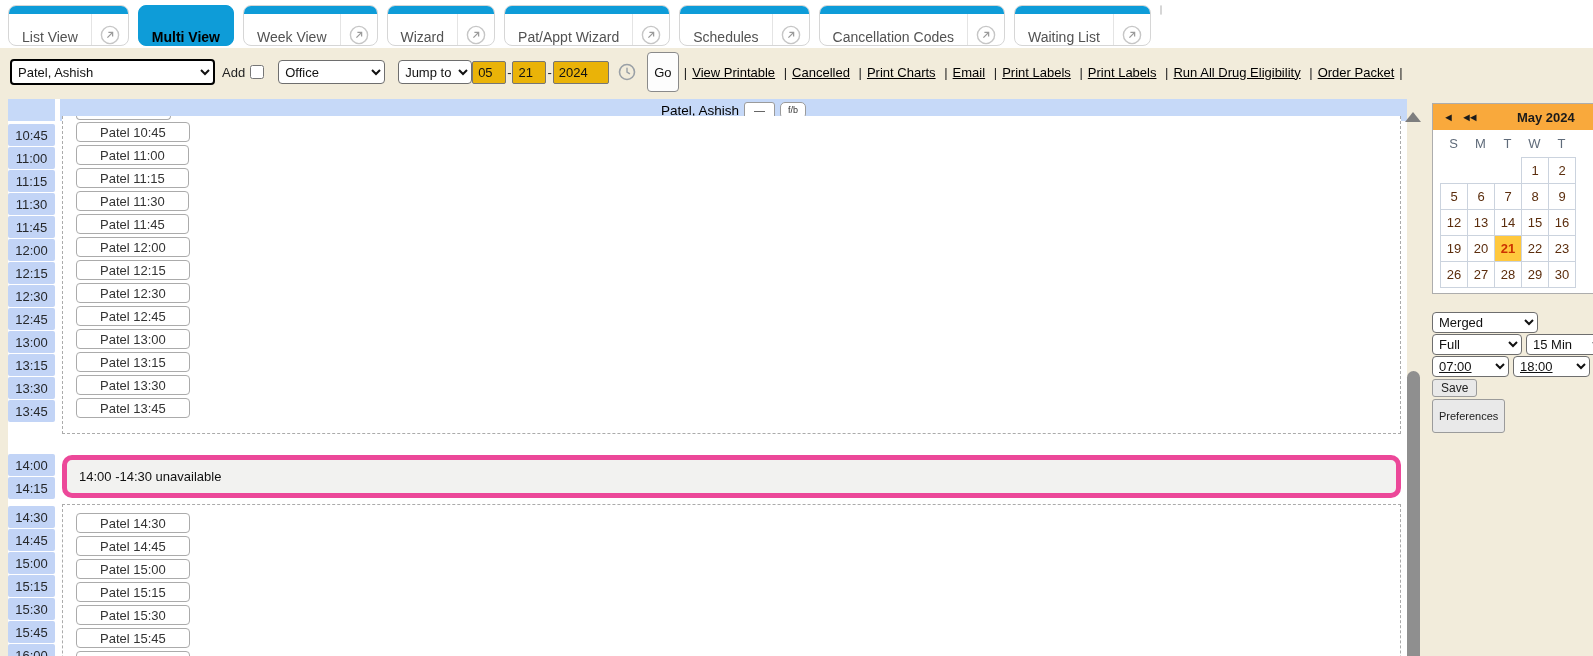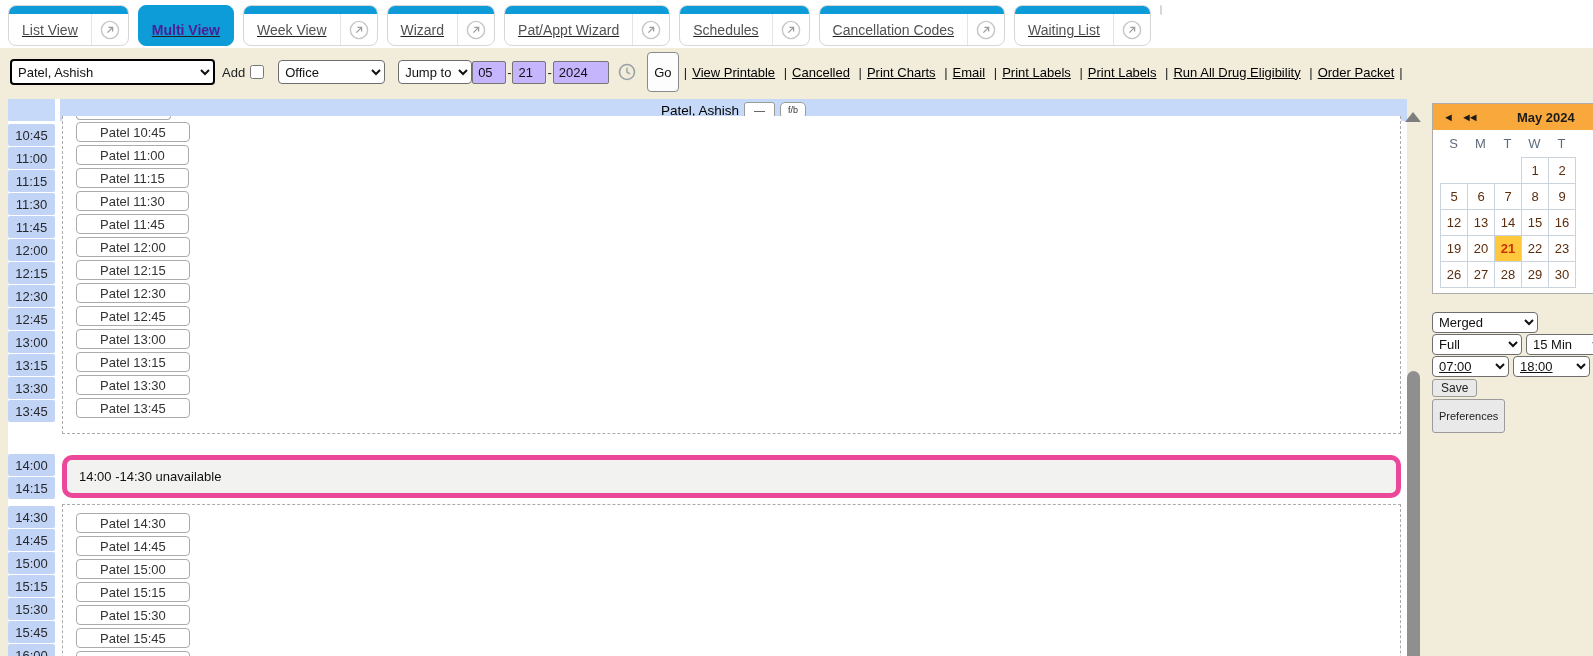--- a/index.html
+++ b/index.html
@@ -17,41 +17,41 @@
     position: absolute; top: 0; left: 0; right: 0; height: 48px;
     background: #fff; display: flex; gap: 9px;
     padding: 5px 0 0 8px; align-items: flex-start;
   }
   .tab {
     display: flex; flex-direction: column;
     border: 1px solid #D6D6D6; border-radius: 8px;
     overflow: hidden; background: #fff; cursor: pointer; flex: none;
   }
   .tab-strip { height: 8px; background: var(--tab-blue); }
-  .tab-body { display: flex; align-items: center; height: 31px; text-decoration: underline; }
+  .tab-body { display: flex; align-items: flex-end; height: 31px; }
   .tab-label { padding: 0 13px; font-size: 14px; color: #525252; white-space: nowrap; }
   .tab-divider { width: 1px; align-self: stretch; background: #E4E4E4; }
   .tab-popout { width: 36px; display: flex; align-items: center; justify-content: center; }
   .tab.active { border-color: var(--tab-blue); background: var(--tab-blue); }
   .tab.active .tab-body { background: var(--tab-blue); }
-  .tab.active .tab-label { color: #4c1d95; font-weight: bold; }
+  .tab.active .tab-label { color: #000000; font-weight: bold; }
 
   
   .toolbar {
     position: absolute; top: 48px; left: 0; right: 0; height: 48px;
     background: var(--beige); display: flex; align-items: center;
     padding-left: 10px; white-space: nowrap;
   }
   select { font-family: inherit; font-size: 13px; height: 24px; border: 1px solid #6E6E6E; border-radius: 4px; background: #fff; color: #111; padding: 0 2px; }
   .sel-provider { width: 205px; height: 26px; border: 2px solid #000; border-radius: 4px; }
   .sel-location { width: 107px; margin-left: 14px; }
   .sel-jump { width: 74px; margin-left: 13px; }
   .add-label { margin-left: 7px; }
   .add-check { width: 14px; height: 14px; margin-left: 5px; }
-  .date-input { width: 34px; height: 23px; border: 1px solid #767676; border-radius: 2px; font-family: inherit; font-size: 13px; padding-left: 5px; color: #111; background: #c4b5fd; }
+  .date-input { width: 34px; height: 23px; border: 1px solid #767676; border-radius: 2px; font-family: inherit; font-size: 13px; padding-left: 5px; color: #111; background: #eab308; }
   .date-input.year { width: 56px; }
   .date-input:first-of-type { margin-left: 17px; }
   .dash { margin: 0 1px; color: #222; }
   .clock-wrap { margin-left: 9px; display: flex; align-items: center; }
   .go-btn { margin-left: 11px; width: 32px; height: 40px; border: 1px solid #8A8A8A; border-radius: 4px; background: #fdfdfd; font-family: inherit; font-size: 13px; color: #111; cursor: pointer; }
   .pipe { margin: 0 5px; color: #222; }
   .tb-link { color: #000; text-decoration: underline; cursor: pointer; }
 
   
   .main { position: absolute; top: 96px; left: 0; right: 0; bottom: 0; background: var(--beige); }

